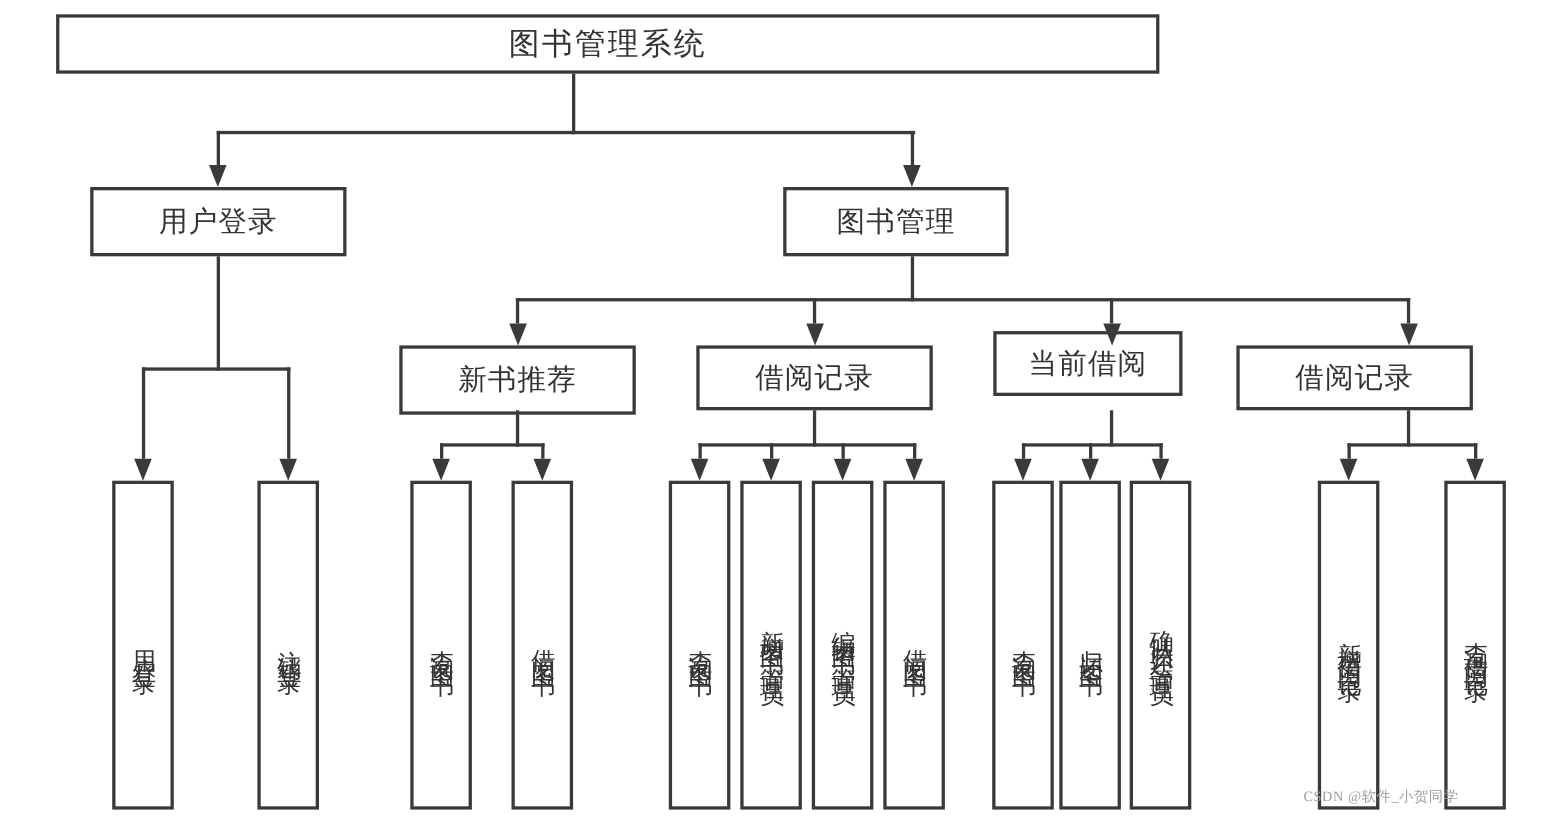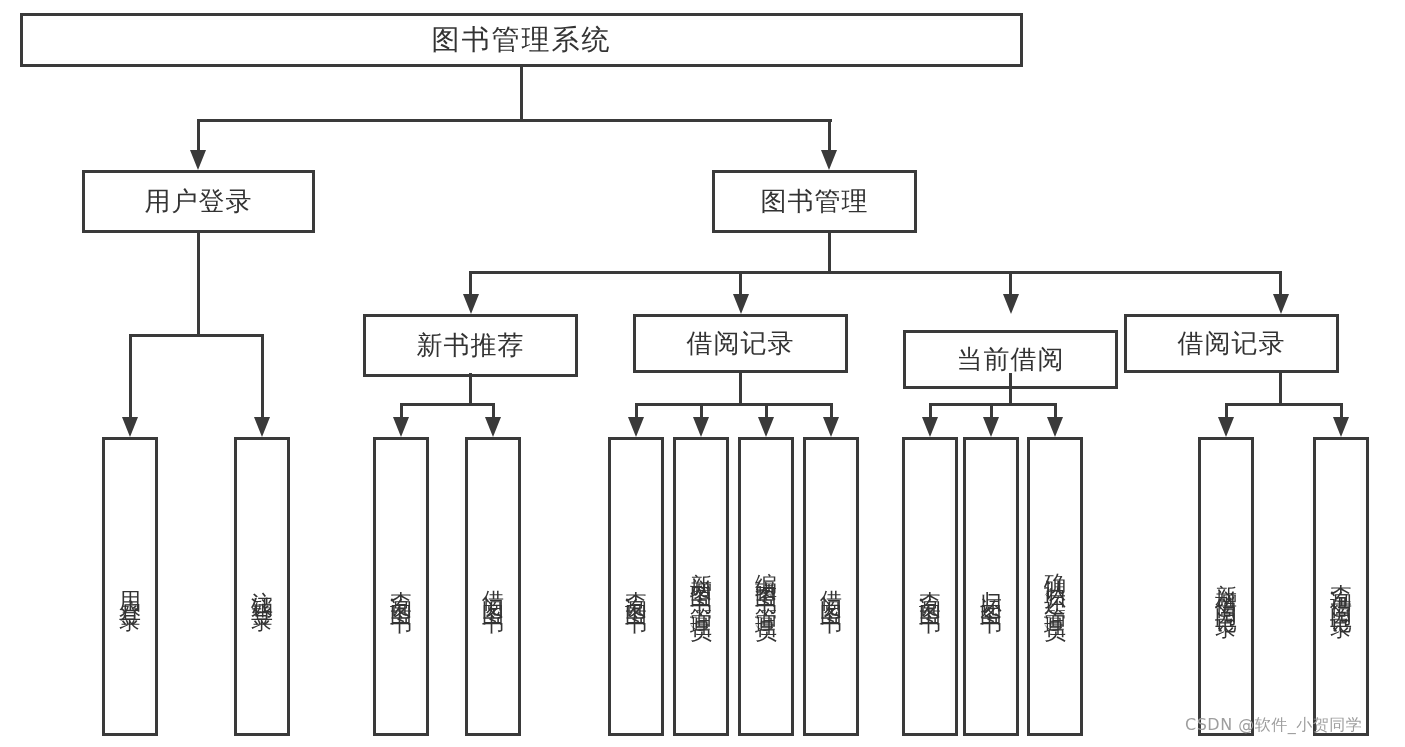--- a/index.html
+++ b/index.html
@@ -19,46 +19,47 @@
   .box {
     position: absolute;
     box-sizing: border-box;
     background: #ffffff;
     border: 3px solid var(--line);
     display: flex;
     align-items: center;
     justify-content: center;
     color: var(--text);
   }
-  .box.root-size  { font-size: 28px; letter-spacing: 2px; }
+  .box.root-size  { font-size: 28px; letter-spacing: 2px; margin-left: 31px; }
   .box.h          { font-size: 26px; letter-spacing: 1px; }
   .box.v          { font-size: 22px; }
   .box.v span {
     writing-mode: vertical-rl;
     text-orientation: mixed;
     letter-spacing: 7px;
     line-height: 1;
     white-space: nowrap;
   }
   .line { position: absolute; background: var(--line); }
   .arrow {
     position: absolute;
     width: 0; height: 0;
     border-left: 8px solid transparent;
     border-right: 8px solid transparent;
     border-top: 20px solid var(--line);
   }
   .watermark {
     position: absolute;
     left: 1185px; top: 715px;
-    font-size: 16px;
+    font-size: 13px;
     letter-spacing: 0.5px;
     color: var(--watermark);
     z-index: 5;
     white-space: nowrap;
+    font-family: Liberation Serif, serif;
   }
 </style>
 </head>
 <body>
 
 <div class="canvas">
 
   <div class="box root-size" style="left:20px; top:13px; width:1003px; height:54px;">
     <span>图书管理系统</span>
   </div>
@@ -69,21 +70,21 @@
   <div class="box h" style="left:712px; top:170px; width:205px; height:63px;">
     <span>图书管理</span>
   </div>
 
   <div class="box h" style="left:363px; top:314px; width:215px; height:63px;">
     <span>新书推荐</span>
   </div>
   <div class="box h" style="left:633px; top:314px; width:215px; height:59px;">
     <span>借阅记录</span>
   </div>
-  <div class="box h" style="left:903px; top:330px; width:215px; height:59px;">
+  <div class="box h" style="left:903px; top:301px; width:172px; height:59px;">
     <span>当前借阅</span>
   </div>
   <div class="box h" style="left:1124px; top:314px; width:215px; height:59px;">
     <span>借阅记录</span>
   </div>
 
   <div class="box v" style="left:102px; top:437px; width:56px; height:299px;">
     <span>用户登录</span>
   </div>
   <div class="box v" style="left:234px; top:437px; width:56px; height:299px;">

